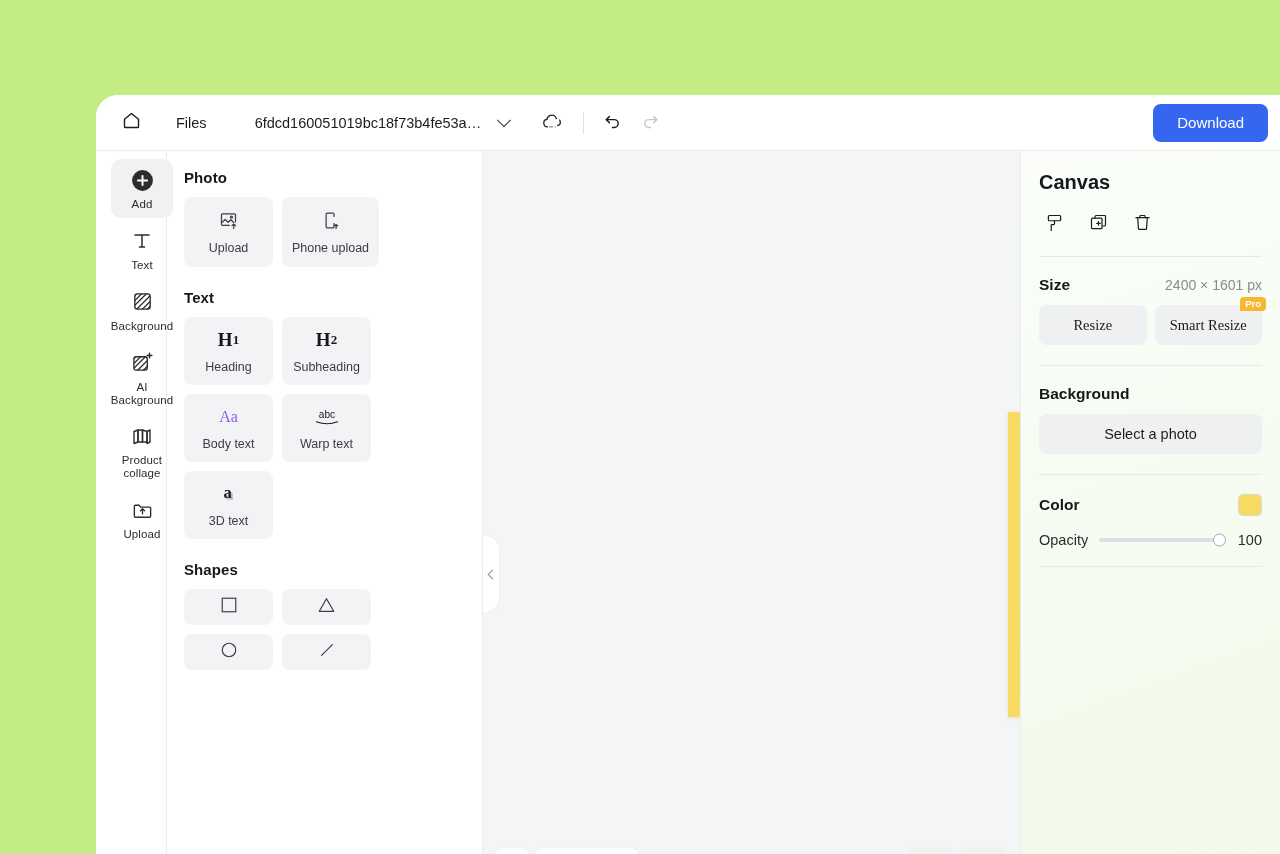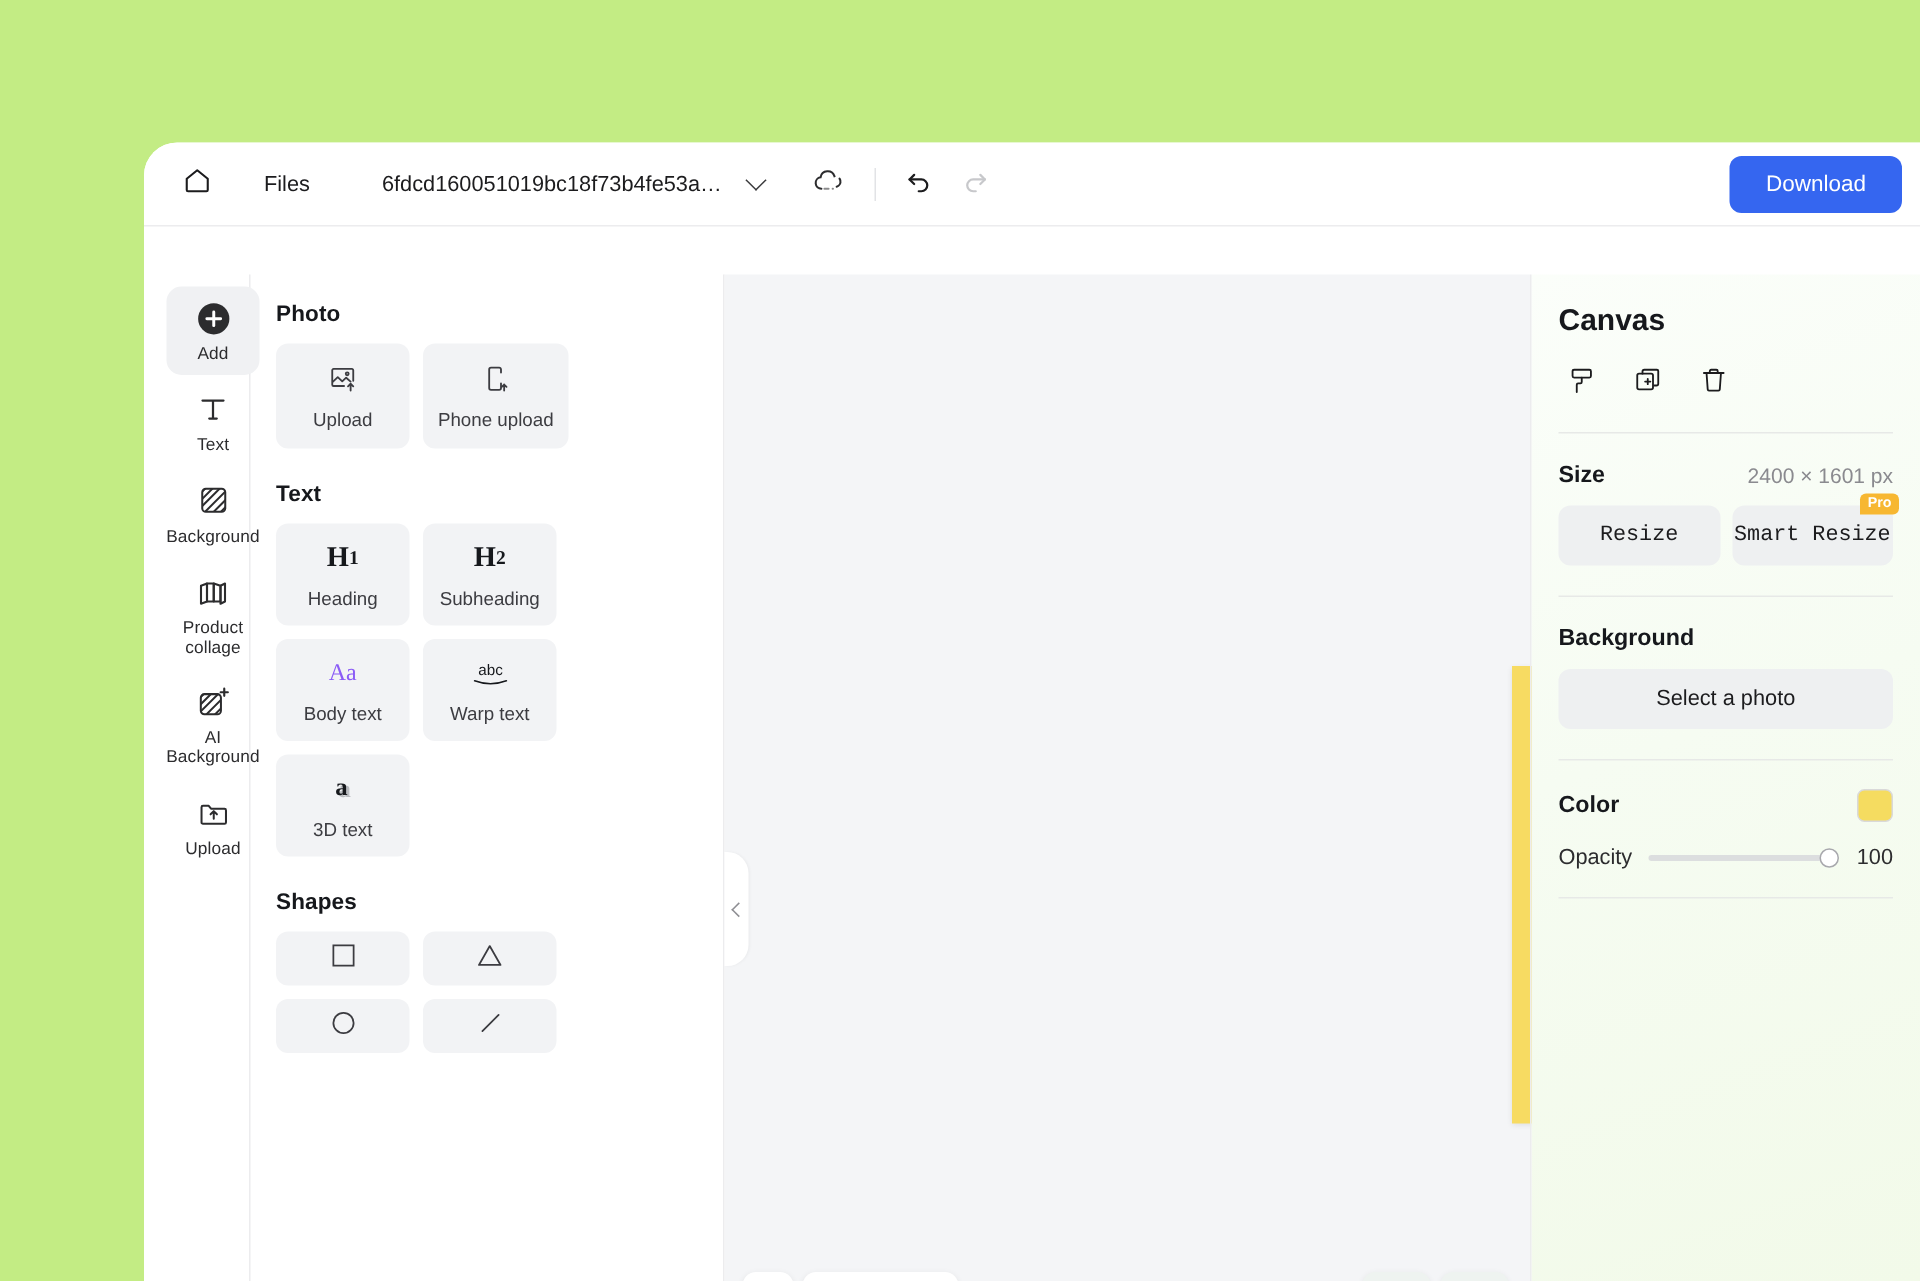--- a/index.html
+++ b/index.html
@@ -17,21 +17,20 @@
   
   #app-window {
     position: absolute;
     left: 96px; top: 95px;
     width: 1184px; height: 759px;
     background: #ffffff;
     border-top-left-radius: 22px;
     overflow: hidden;
     display: flex;
     flex-direction: column;
-    gap: 32px;
   }
 
   
   #header {
     height: 56px;
     min-height: 56px;
     display: flex;
     align-items: center;
     padding: 0 12px 0 16px;
     background: #fff;
@@ -246,21 +245,21 @@
   .size-row { display: flex; align-items: center; justify-content: space-between; margin: 19px 0 11px; }
   .size-lbl { font-size: 15.5px; font-weight: bold; color: #16181c; }
   .size-val { font-size: 14px; color: #8a8a8f; }
   .resize-row { display: flex; gap: 8px; padding-bottom: 20px; }
   .resize-btn {
     flex: 1; height: 40px;
     background: #eef0f1;
     border-radius: 8px; border: none;
     font-size: 14.5px; color: #1c1c1e;
     cursor: pointer; position: relative;
-    font-family: Liberation Mono, monospace;
+    font-family: Liberation Serif, serif;
   }
   #pro-badge {
     position: absolute;
     top: -8px; right: -4px;
     background: #f7b731;
     color: #fff;
     font-size: 9.5px; font-weight: bold;
     padding: 1px 5px 2px;
     border-radius: 4px 4px 4px 0;
     line-height: 1.2;
@@ -382,50 +381,50 @@
                   <rect x="4" y="4" width="16" height="16" rx="2.5"></rect>
                 </clipPath>
               </defs>
             <rect x="4" y="4" width="16" height="16" rx="2.5" fill="none" stroke="#2c2c2e" stroke-width="1.4"></rect>
             <g clip-path="url(#cp1)" stroke="#2c2c2e" stroke-width="1.4">
               <path d="M1 9 9 1M1 14 14 1M1 19 19 1M4 22 22 4M9 23 23 9M14 23 23 14"></path>
             </g>
           </svg>
         </span>
         <span class="rail-lbl">Background</span>
-      </div>
-
-      <div class="rail-item">
-        <span class="rail-ico">
-          <svg width="24" height="24" viewBox="0 0 24 24" fill="none" stroke="#2c2c2e" stroke-width="1.4" stroke-linejoin="round">
-            <path d="M4 7.5 8 6v12l-4 1.5z"></path>
-            <path d="M8 6h4.5v12H8z"></path>
-            <path d="M12.5 6 17 7.5v10.5L12.5 18z"></path>
-            <path d="M17 7.5 20 6v12l-3 1.5z"></path>
-          </svg>
-        </span>
-        <span class="rail-lbl">Product collage</span>
       </div>
 
       <div class="rail-item">
         <span class="rail-ico">
           <svg width="23" height="23" viewBox="0 0 24 24">
             <defs>
                 <clipPath id="cp2">
                   <rect x="3" y="6" width="14" height="14" rx="2.5"></rect>
                 </clipPath>
               </defs>
             <rect x="3" y="6" width="14" height="14" rx="2.5" fill="none" stroke="#2c2c2e" stroke-width="1.4"></rect>
             <g clip-path="url(#cp2)" stroke="#2c2c2e" stroke-width="1.4">
               <path d="M0 11 8 3M0 16 13 3M0 21 18 3M3 24 21 6M8 25 22 11"></path>
             </g>
             <path d="M19.3 2.2v5M16.8 4.7h5" stroke="#2c2c2e" stroke-width="1.5" stroke-linecap="round"></path>
           </svg>
         </span>
         <span class="rail-lbl">AI Background</span>
+      </div>
+
+      <div class="rail-item">
+        <span class="rail-ico">
+          <svg width="24" height="24" viewBox="0 0 24 24" fill="none" stroke="#2c2c2e" stroke-width="1.4" stroke-linejoin="round">
+            <path d="M4 7.5 8 6v12l-4 1.5z"></path>
+            <path d="M8 6h4.5v12H8z"></path>
+            <path d="M12.5 6 17 7.5v10.5L12.5 18z"></path>
+            <path d="M17 7.5 20 6v12l-3 1.5z"></path>
+          </svg>
+        </span>
+        <span class="rail-lbl">Product collage</span>
       </div>
 
       <div class="rail-item">
         <span class="rail-ico">
           <svg width="23" height="23" viewBox="0 0 24 24" fill="none" stroke="#2c2c2e" stroke-width="1.4" stroke-linecap="round" stroke-linejoin="round">
             <path d="M3.5 7.5a1 1 0 0 1 1-1h4l1.6 2h9.4a1 1 0 0 1 1 1v8.5a1 1 0 0 1-1 1h-15a1 1 0 0 1-1-1z"></path>
             <path d="M12 15.5v-5M9.8 12.4 12 10.2l2.2 2.2"></path>
           </svg>
         </span>
         <span class="rail-lbl">Upload</span>

